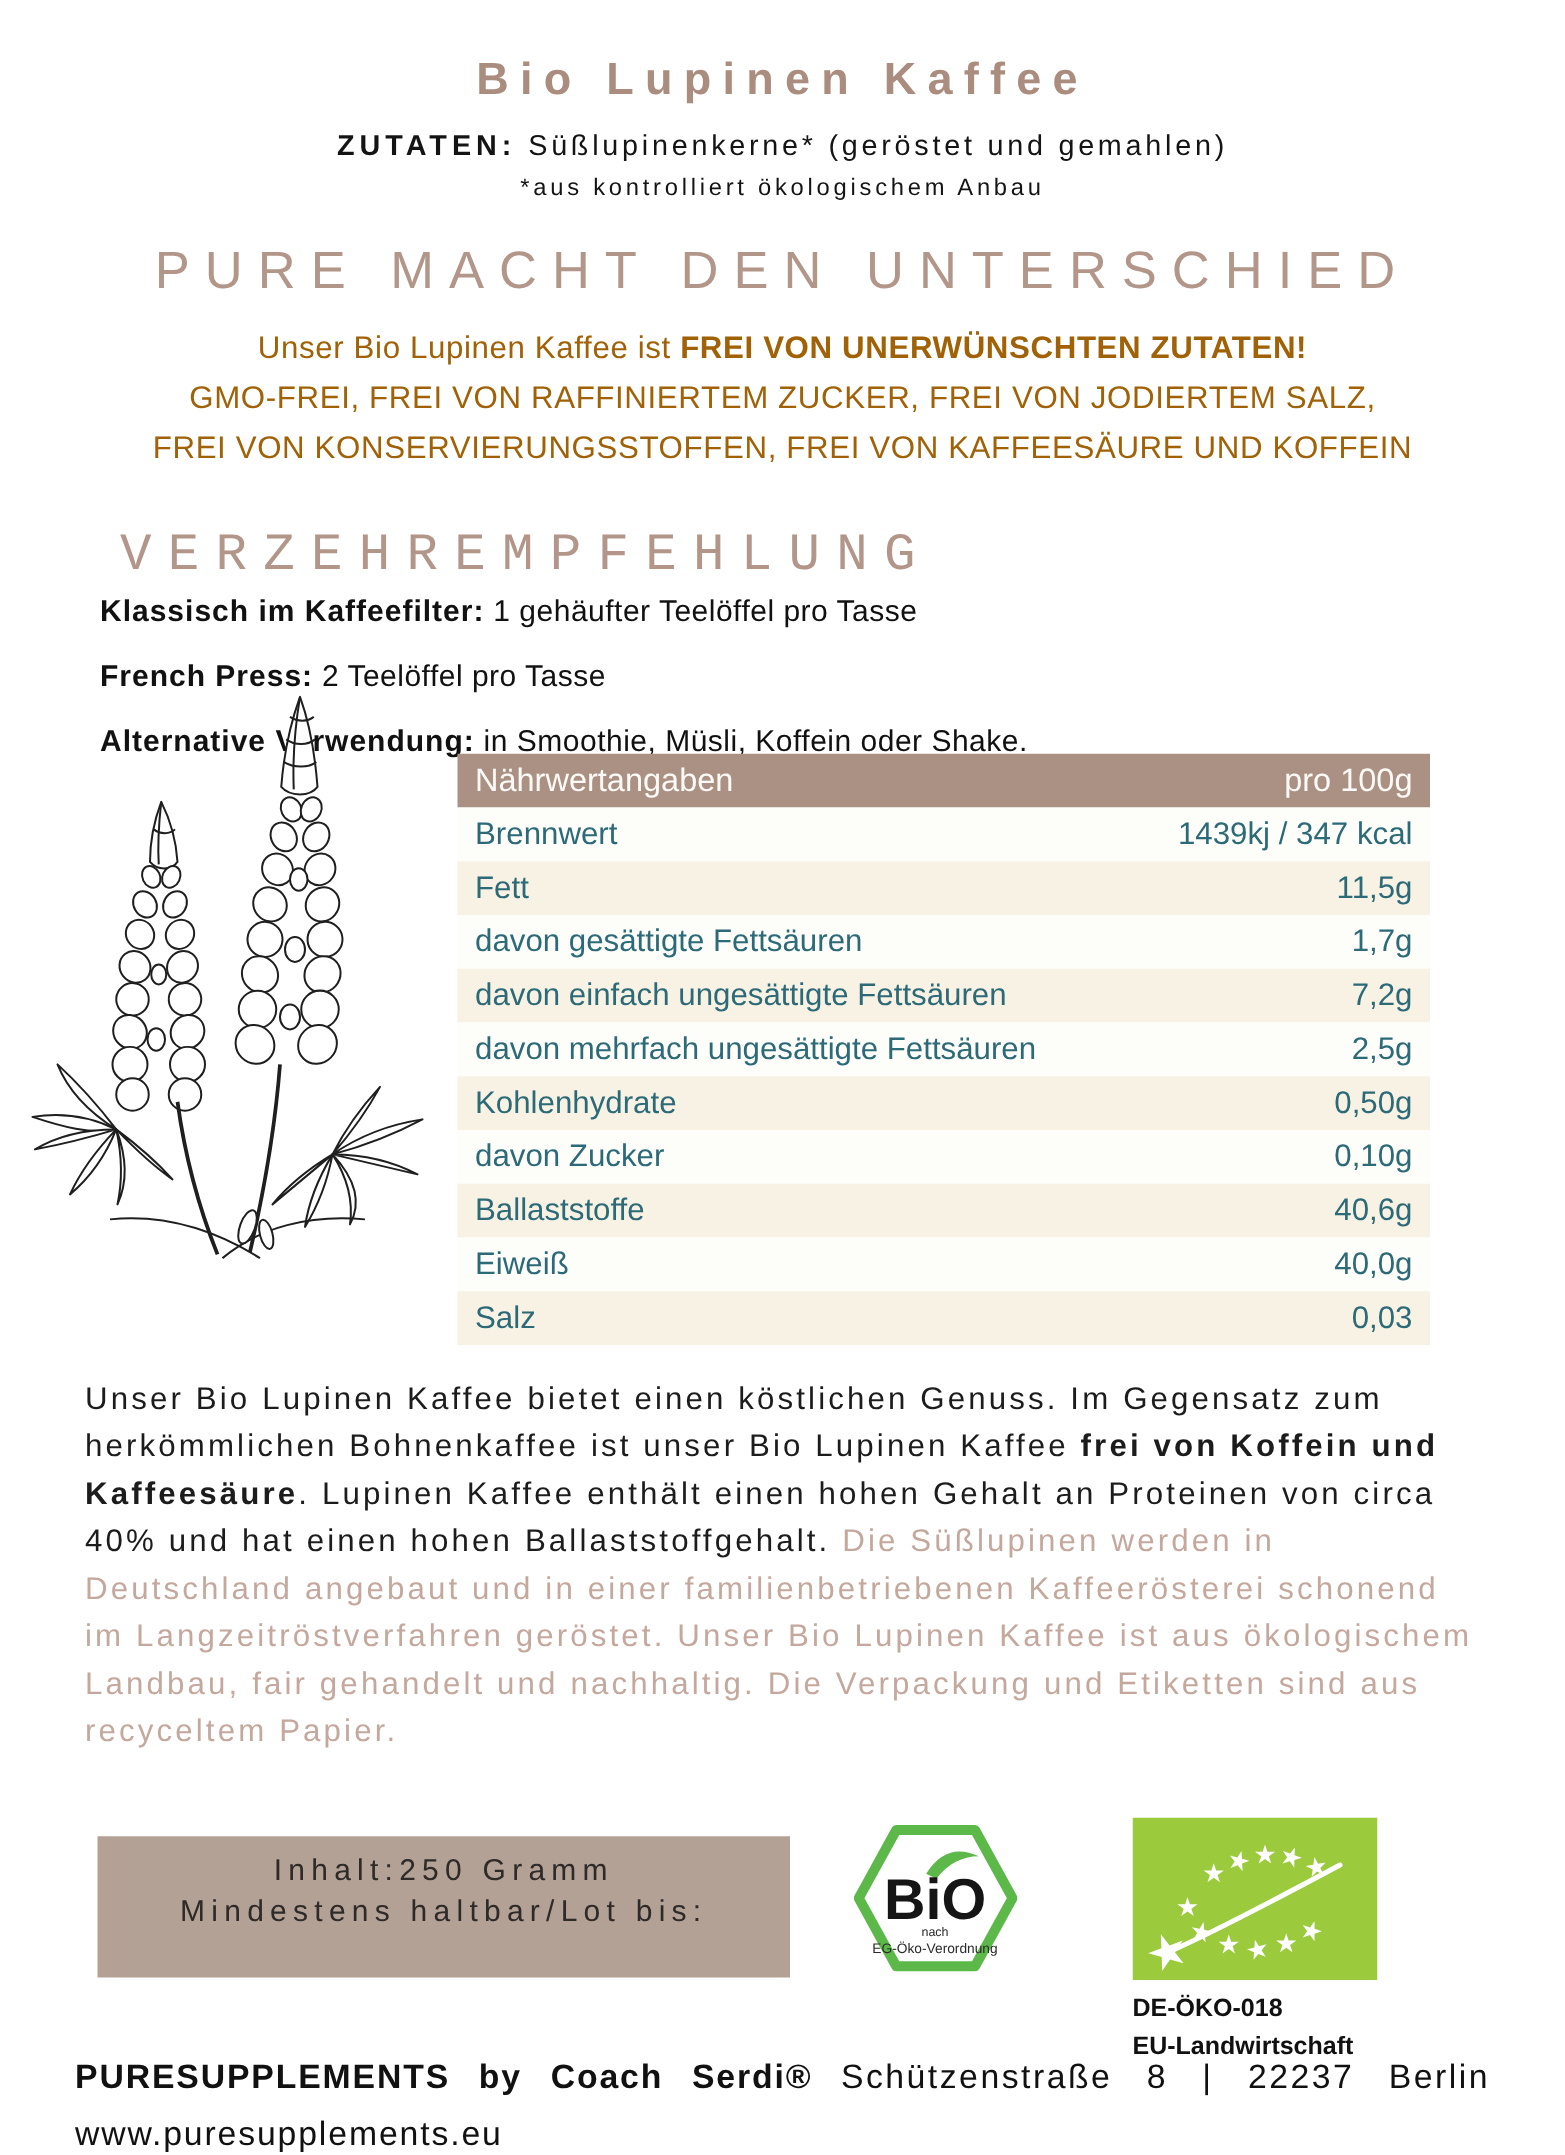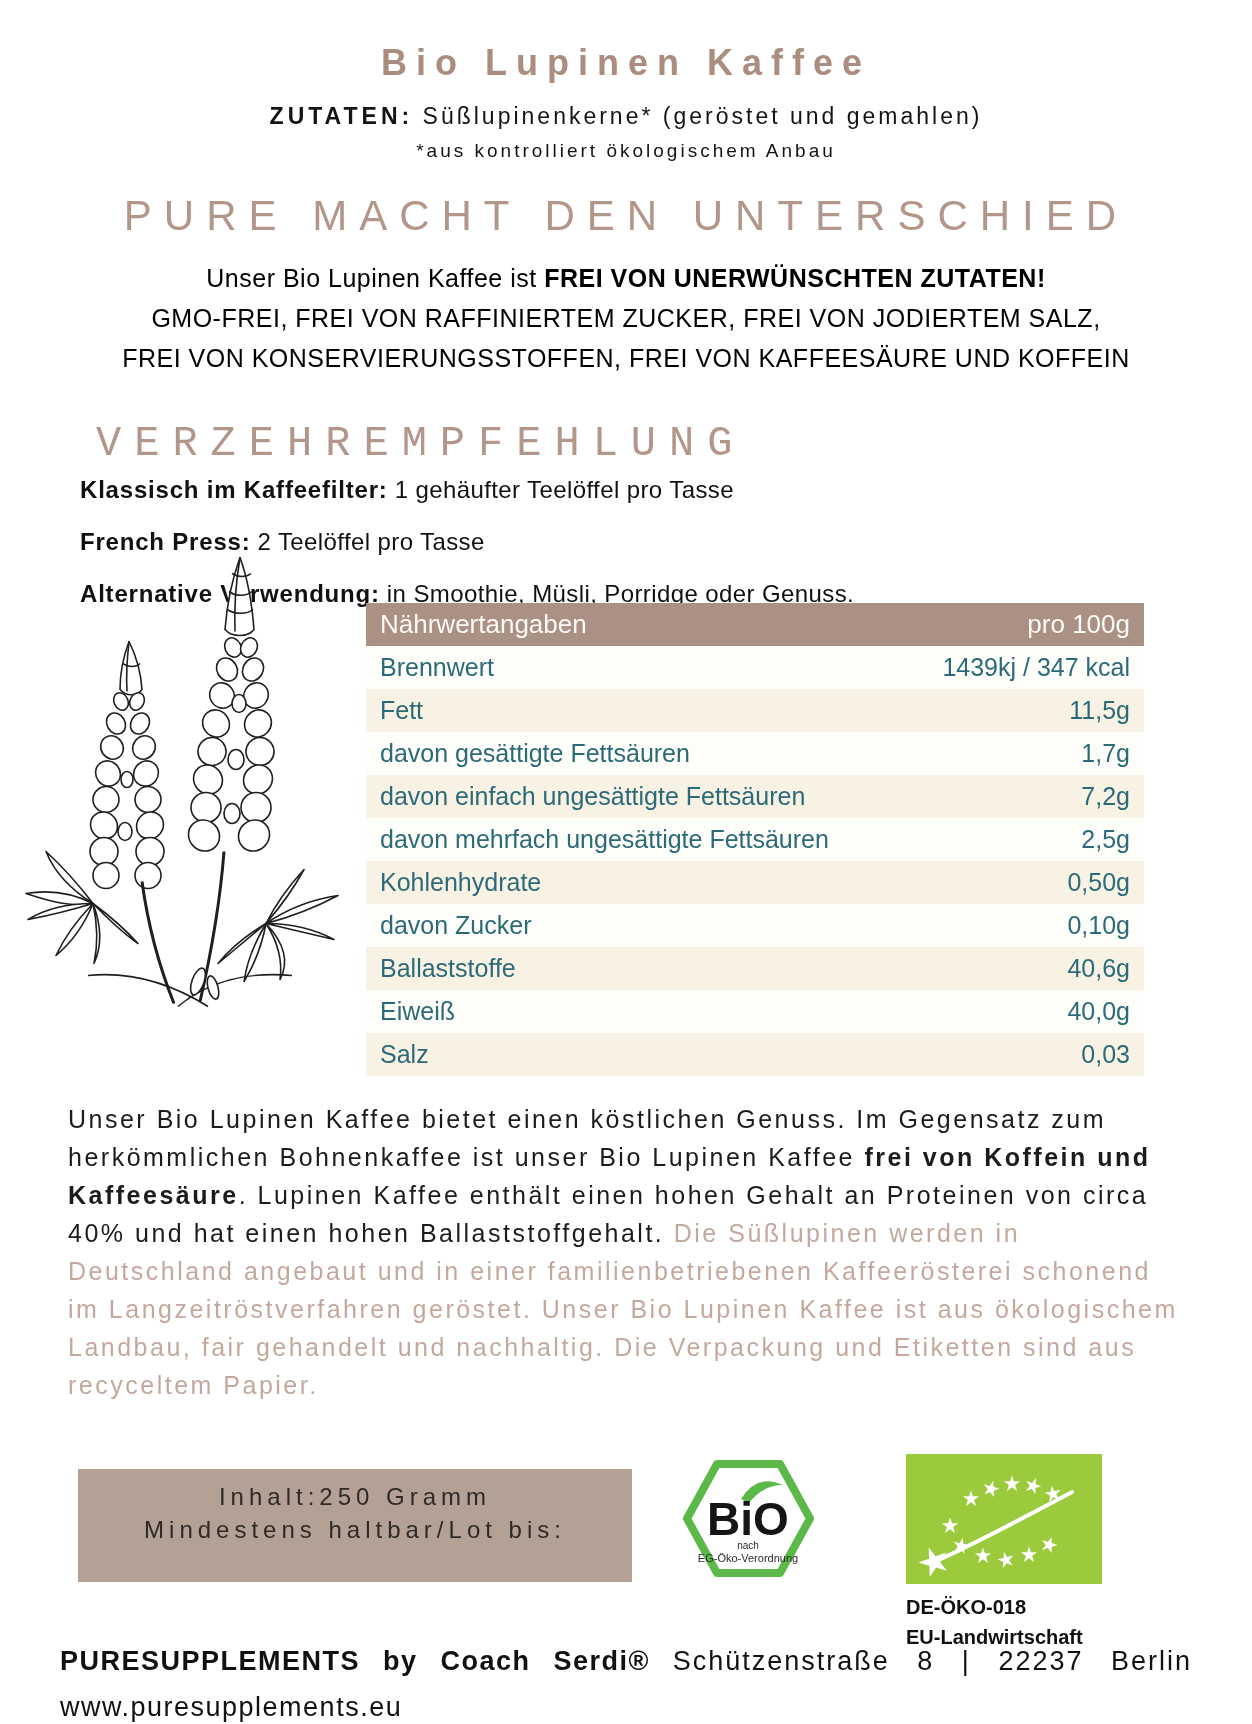--- a/index.html
+++ b/index.html
@@ -10,21 +10,21 @@
   .centered { position:absolute; left:0; width:100%; text-align:center; }
 
   .title { top:42px; font-size:36px; font-weight:bold; letter-spacing:9px; color:#ab8d7f; }
 
   .ingredients-line { top:103px; font-size:23px; letter-spacing:3px; color:#141414; }
   .ingredients-line b { letter-spacing:4px; }
   .ingredients-note { top:140px; font-size:19px; letter-spacing:3px; color:#141414; }
 
   .pure-heading { top:192px; font-size:42px; font-weight:400; letter-spacing:12px; color:#b3968a; }
 
-  .claims { top:258px; font-size:25px; line-height:40px; letter-spacing:0.5px; color:#000000; }
+  .claims { top:258px; font-size:25px; line-height:40px; letter-spacing:0.5px; color:#a16207; }
 
   .usage-heading { position:absolute; left:96px; top:420px; font-size:42px; font-weight:400; letter-spacing:13px; color:#b3968a;font-family:Liberation Mono, monospace; }
   .usage { position:absolute; left:80px; top:476px; font-size:24px; color:#111; }
   .usage-item { margin-bottom:24px; letter-spacing:0.4px; }
   .usage-item b { letter-spacing:0.8px; }
 
   .flower { position:absolute; left:8px; top:550px; width:350px; height:465px; }
 
   .nutrition { position:absolute; left:366px; top:603px; width:778px; }
   .nutrition-header { height:43px; background:#ab9184; color:#fcfaf7; display:flex; justify-content:space-between; align-items:center; padding:0 14px; font-size:26px; }
@@ -65,21 +65,21 @@
     <div><span>Unser Bio Lupinen Kaffee ist </span><b>FREI VON UNERWÜNSCHTEN ZUTATEN!</b></div>
     <div>GMO-FREI, FREI VON RAFFINIERTEM ZUCKER, FREI VON JODIERTEM SALZ,</div>
     <div>FREI VON KONSERVIERUNGSSTOFFEN, FREI VON KAFFEESÄURE UND KOFFEIN</div>
   </div>
 
   <div class="usage-heading">VERZEHREMPFEHLUNG</div>
 
   <div class="usage">
     <div class="usage-item"><b>Klassisch im Kaffeefilter:</b><span> 1 gehäufter Teelöffel pro Tasse</span></div>
     <div class="usage-item"><b>French Press:</b><span> 2 Teelöffel pro Tasse</span></div>
-    <div class="usage-item"><b>Alternative Verwendung:</b><span> in Smoothie, Müsli, Porridge oder Genuss.</span></div>
+    <div class="usage-item"><b>Alternative Verwendung:</b><span> in Smoothie, Müsli, Koffein oder Shake.</span></div>
   </div>
 
   <svg class="flower" viewBox="0 0 350 462" xmlns="http://www.w3.org/2000/svg">
     <g stroke="#1f1f1f" stroke-width="1.6" fill="#ffffff" stroke-linejoin="round">
 
       <path d="M232,6 C224,28 219,52 217,78 C224,86 240,86 246,78 C244,52 240,28 232,6 Z"></path>
       <path d="M232,6 C228,30 226,55 227,80" fill="none"></path>
       <path d="M224,22 C230,26 238,26 243,22" fill="none"></path>
       <path d="M221,40 C228,45 238,45 244,40" fill="none"></path>
       <path d="M219,58 C227,63 239,63 245,58" fill="none"></path>

